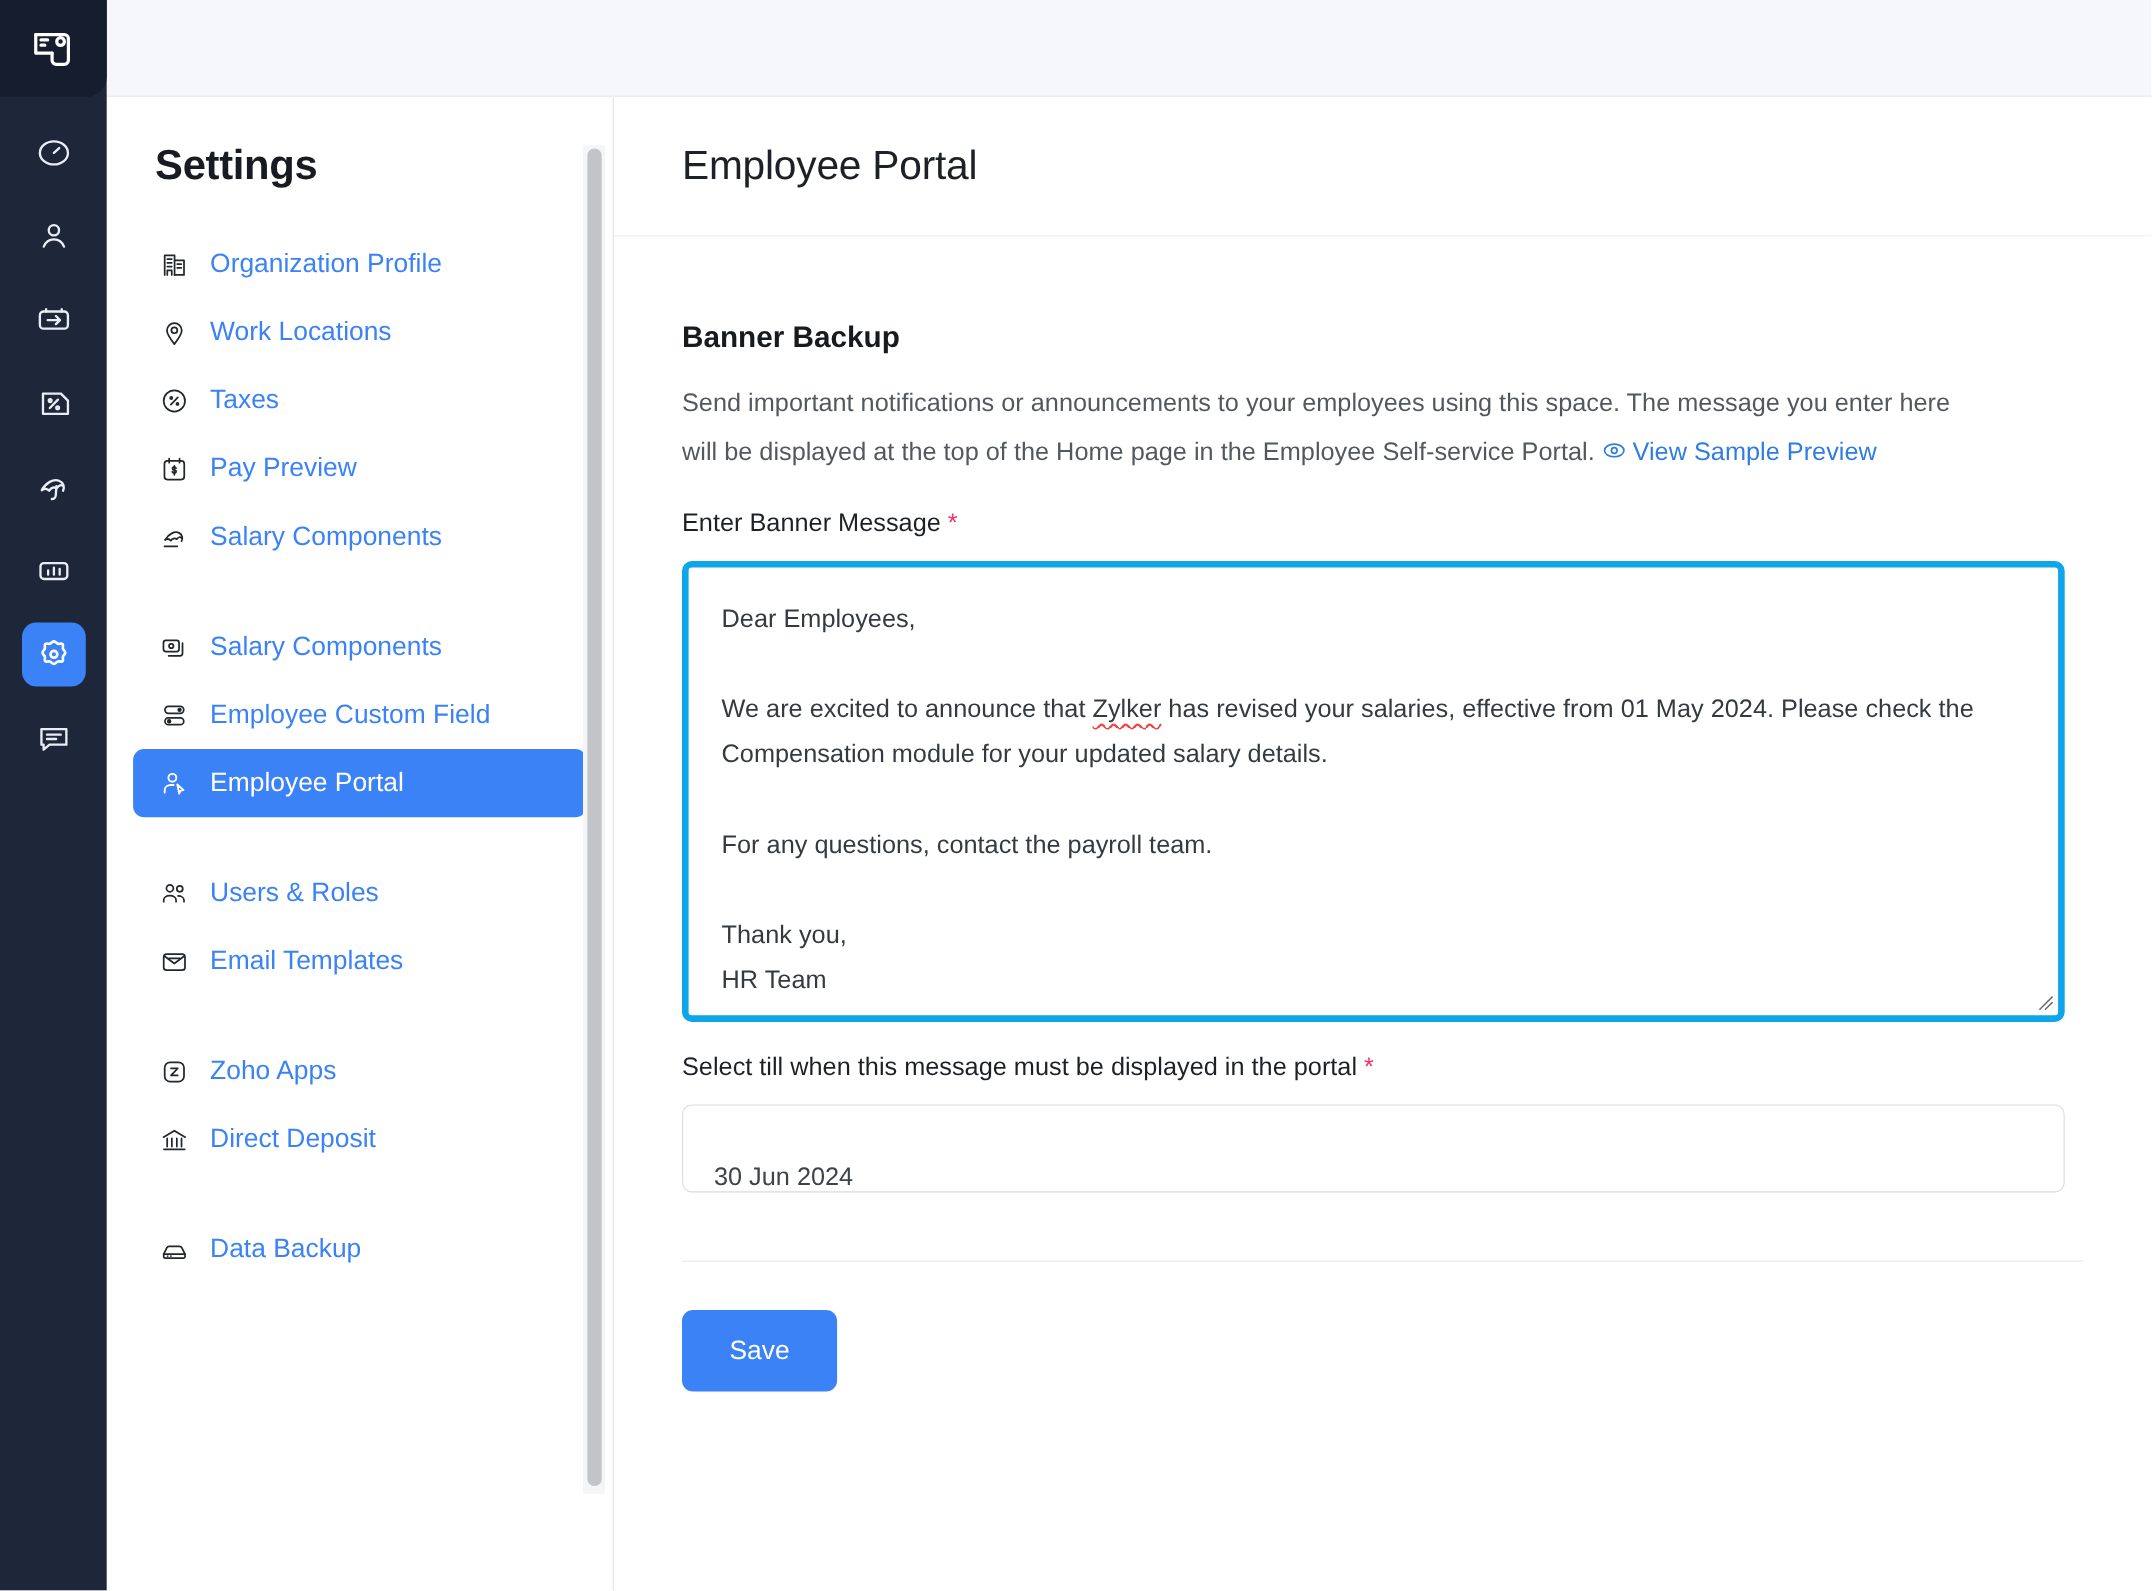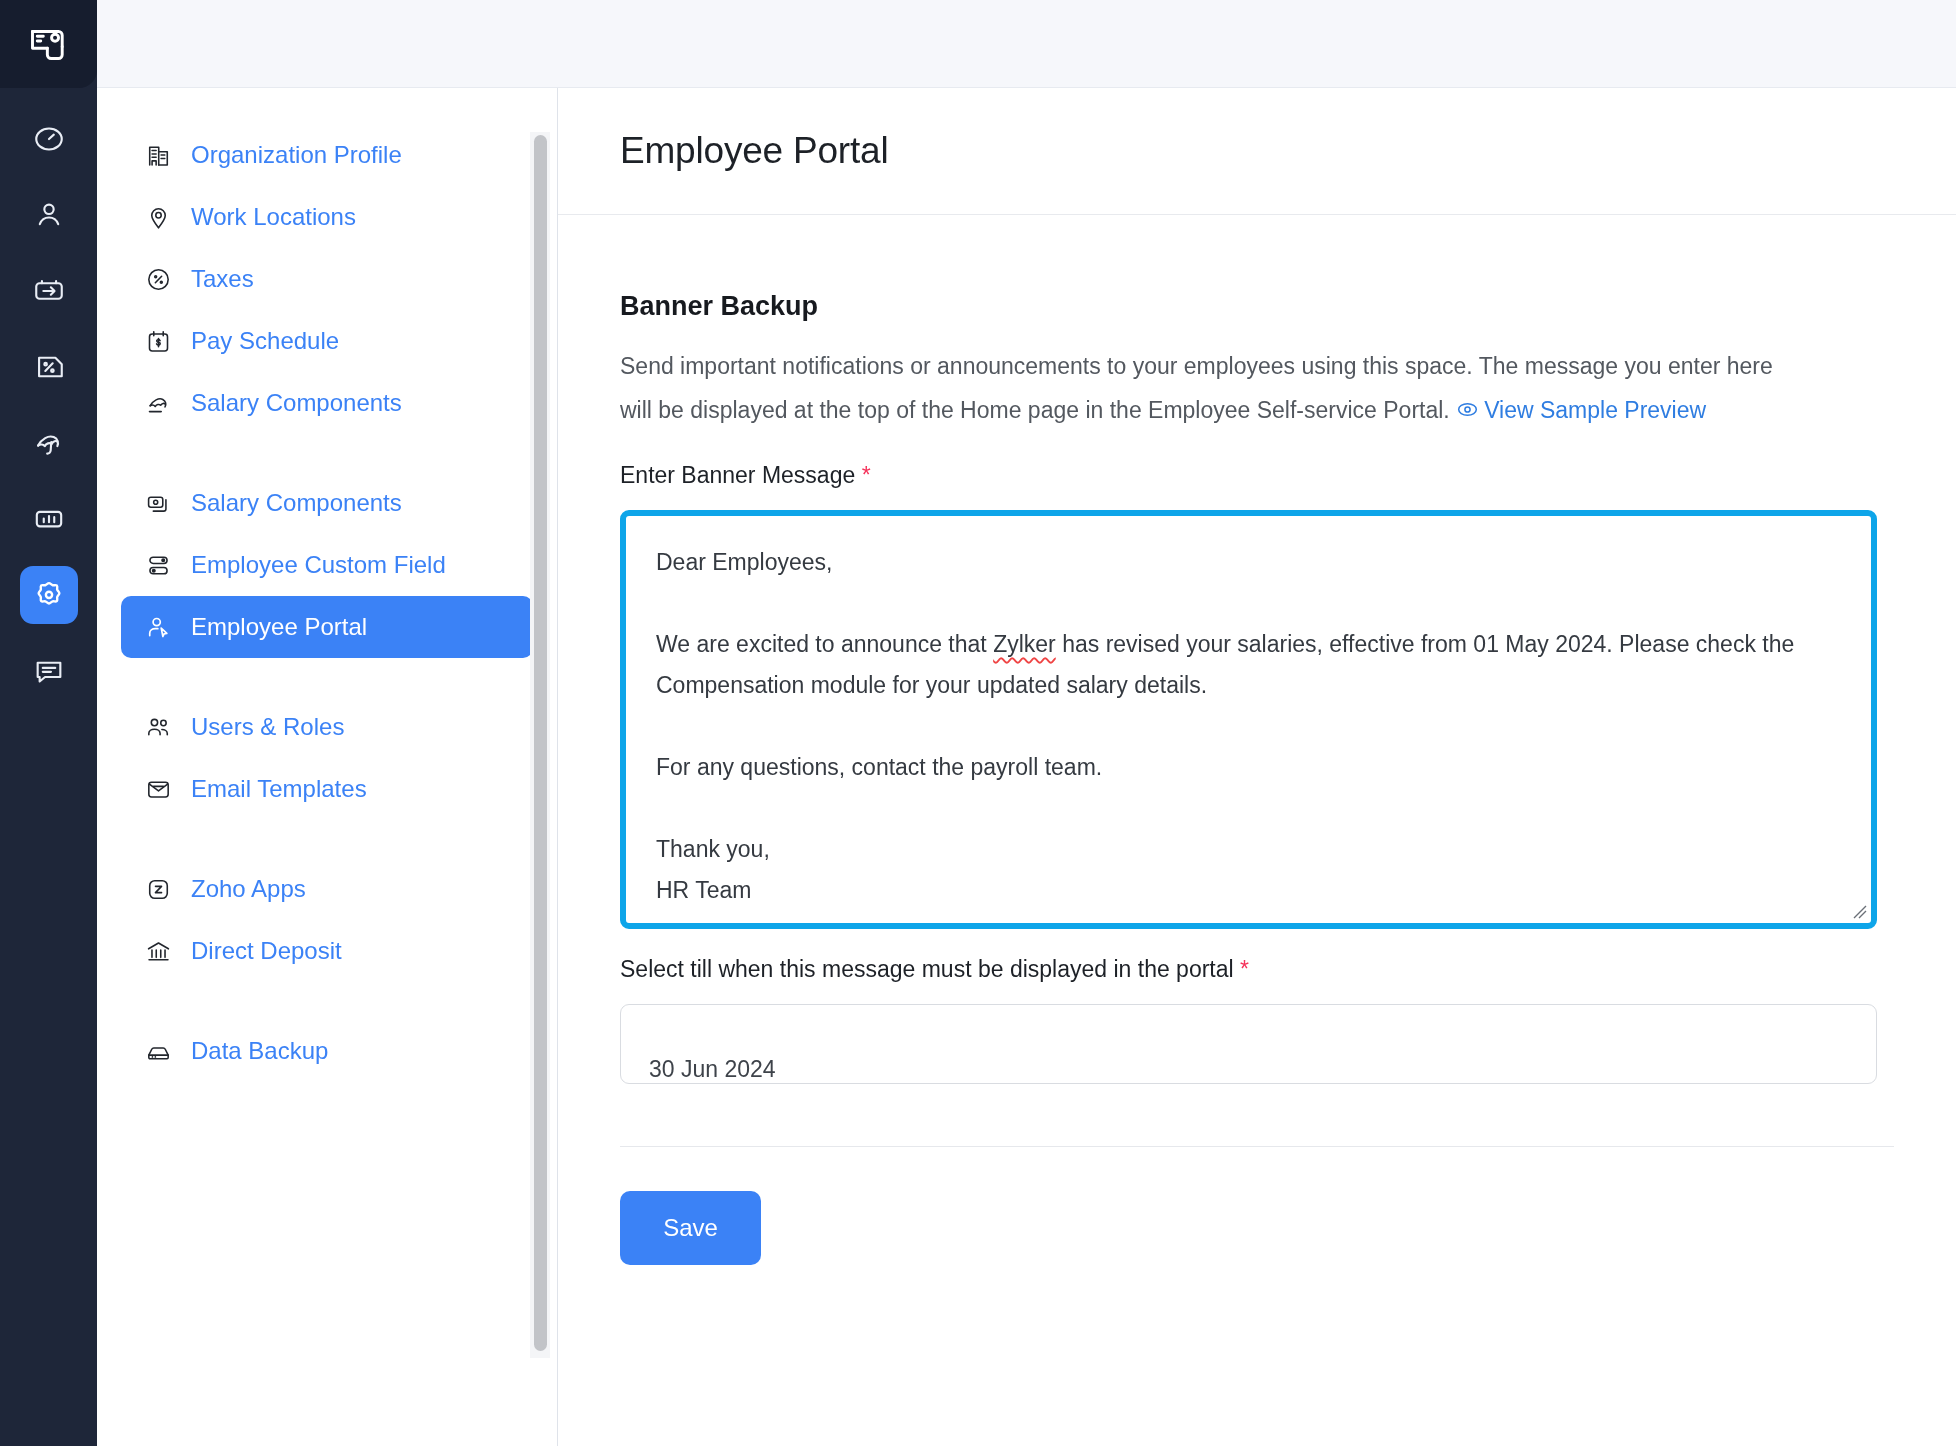--- a/index.html
+++ b/index.html
@@ -344,20 +344,21 @@
           <path d="M7.6 9.8h8.8M7.6 12.6h5.8"></path>
         </svg>
       </div>
 
     </div>
   </div>
 
   <div class="topbar"></div>
 
   <div class="settings-panel">
+    <div class="settings-title">Settings</div>
 
     <div class="nav-list">
 
       <div class="nav-item">
         <span class="nav-ico">
           <svg width="27" height="27" viewBox="0 0 24 24" fill="none" stroke="#22262d" stroke-width="1.4" stroke-linecap="round" stroke-linejoin="round">
             <path d="M4.2 20.4V4.6h8v15.8"></path>
               <path d="M12.2 8.6h7.6v11.8h-7.6"></path>
             <path d="M6.3 7.6h3.6M6.3 10.6h3.6M6.3 13.6h3.6M14.3 11.6h3.3M14.3 14.6h3.3"></path>
             <path d="M6.3 20.4v-3.6h3.6v3.6"></path>
@@ -390,21 +391,21 @@
 
       <div class="nav-item">
         <span class="nav-ico">
           <svg width="27" height="27" viewBox="0 0 24 24" fill="none" stroke="#22262d" stroke-width="1.4" stroke-linecap="round" stroke-linejoin="round">
             <rect x="4" y="5.4" width="16" height="15" rx="2.4"></rect>
             <path d="M7.8 3.4v3.4M16.2 3.4v3.4"></path>
             <path d="M13.4 11.2c-.5-.7-1.3-1-2-.8-.9.2-1.3 1.2-.6 1.8.5.5 1.9.4 2.4 1 .6.7.1 1.8-.9 1.9-.8.1-1.6-.3-2-1"></path>
             <path d="M12 9.4v7.2"></path>
           </svg>
         </span>
-        <span class="nav-label">Pay Schedule</span>
+        <span class="nav-label">Pay Preview</span>
       </div>
 
       <div class="nav-item">
         <span class="nav-ico">
           <svg width="27" height="27" viewBox="0 0 24 24" fill="none" stroke="#22262d" stroke-width="1.4" stroke-linecap="round" stroke-linejoin="round">
             <path d="M4.6 14c2.6-4.6 7.7-7.4 11.2-5.6 2.9 1.5 3.2 4.5 2 6.7"></path>
             <path d="M4.6 14c1.7-1 3.5-.6 4.5.7 1.2-1.9 3.4-2.3 4.8-1.2 1.3-1.9 3.1-2 3.9-1"></path>
             <path d="M4 19.2h10.4"></path>
           </svg>
         </span>

